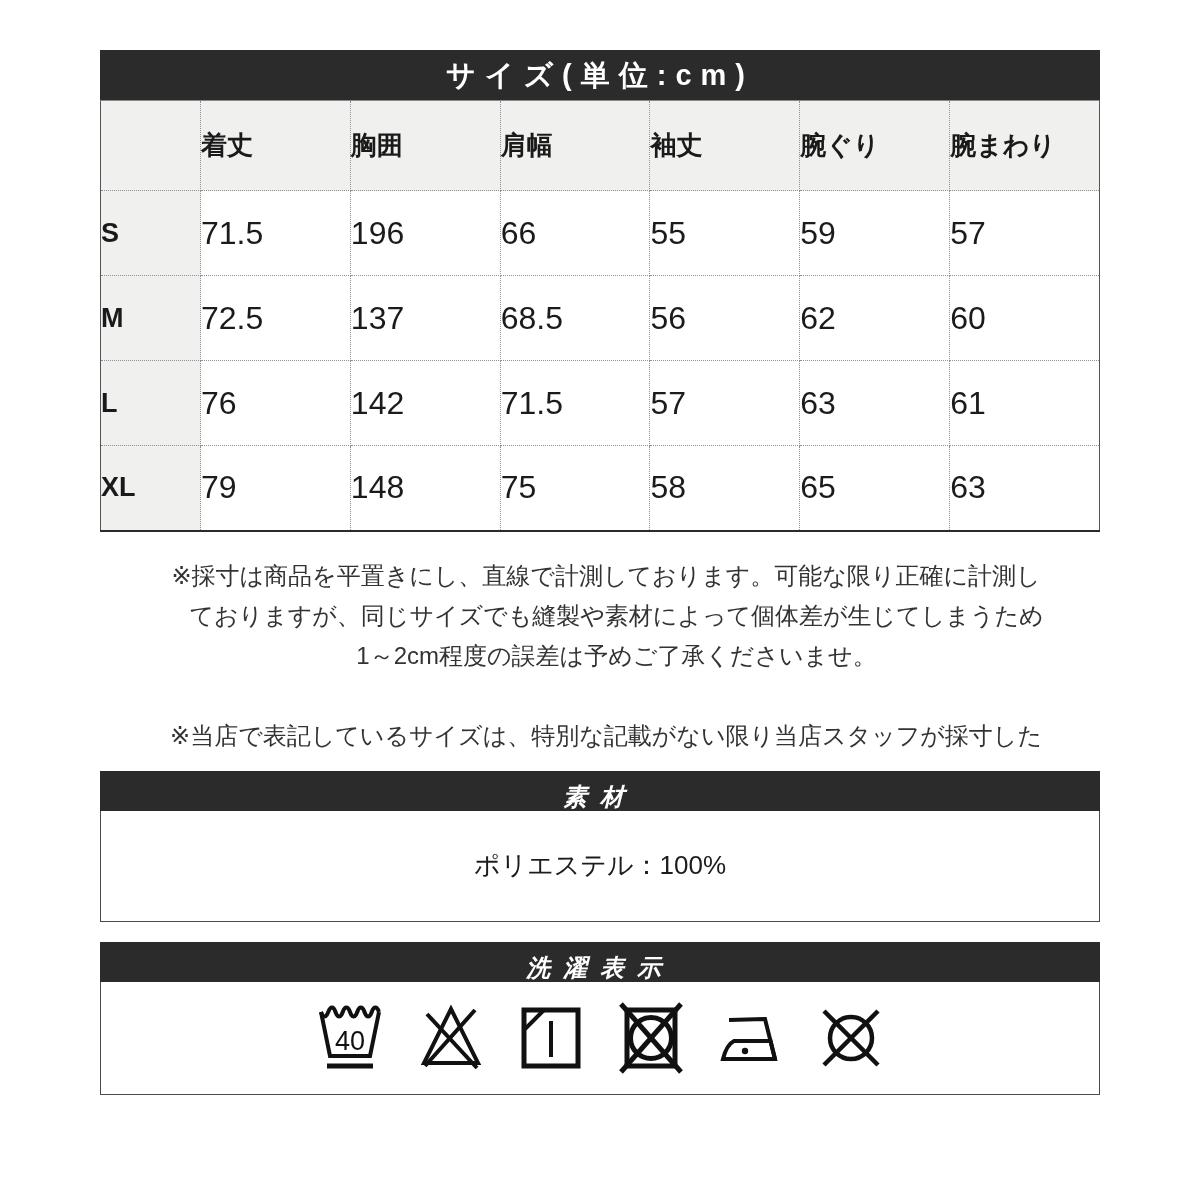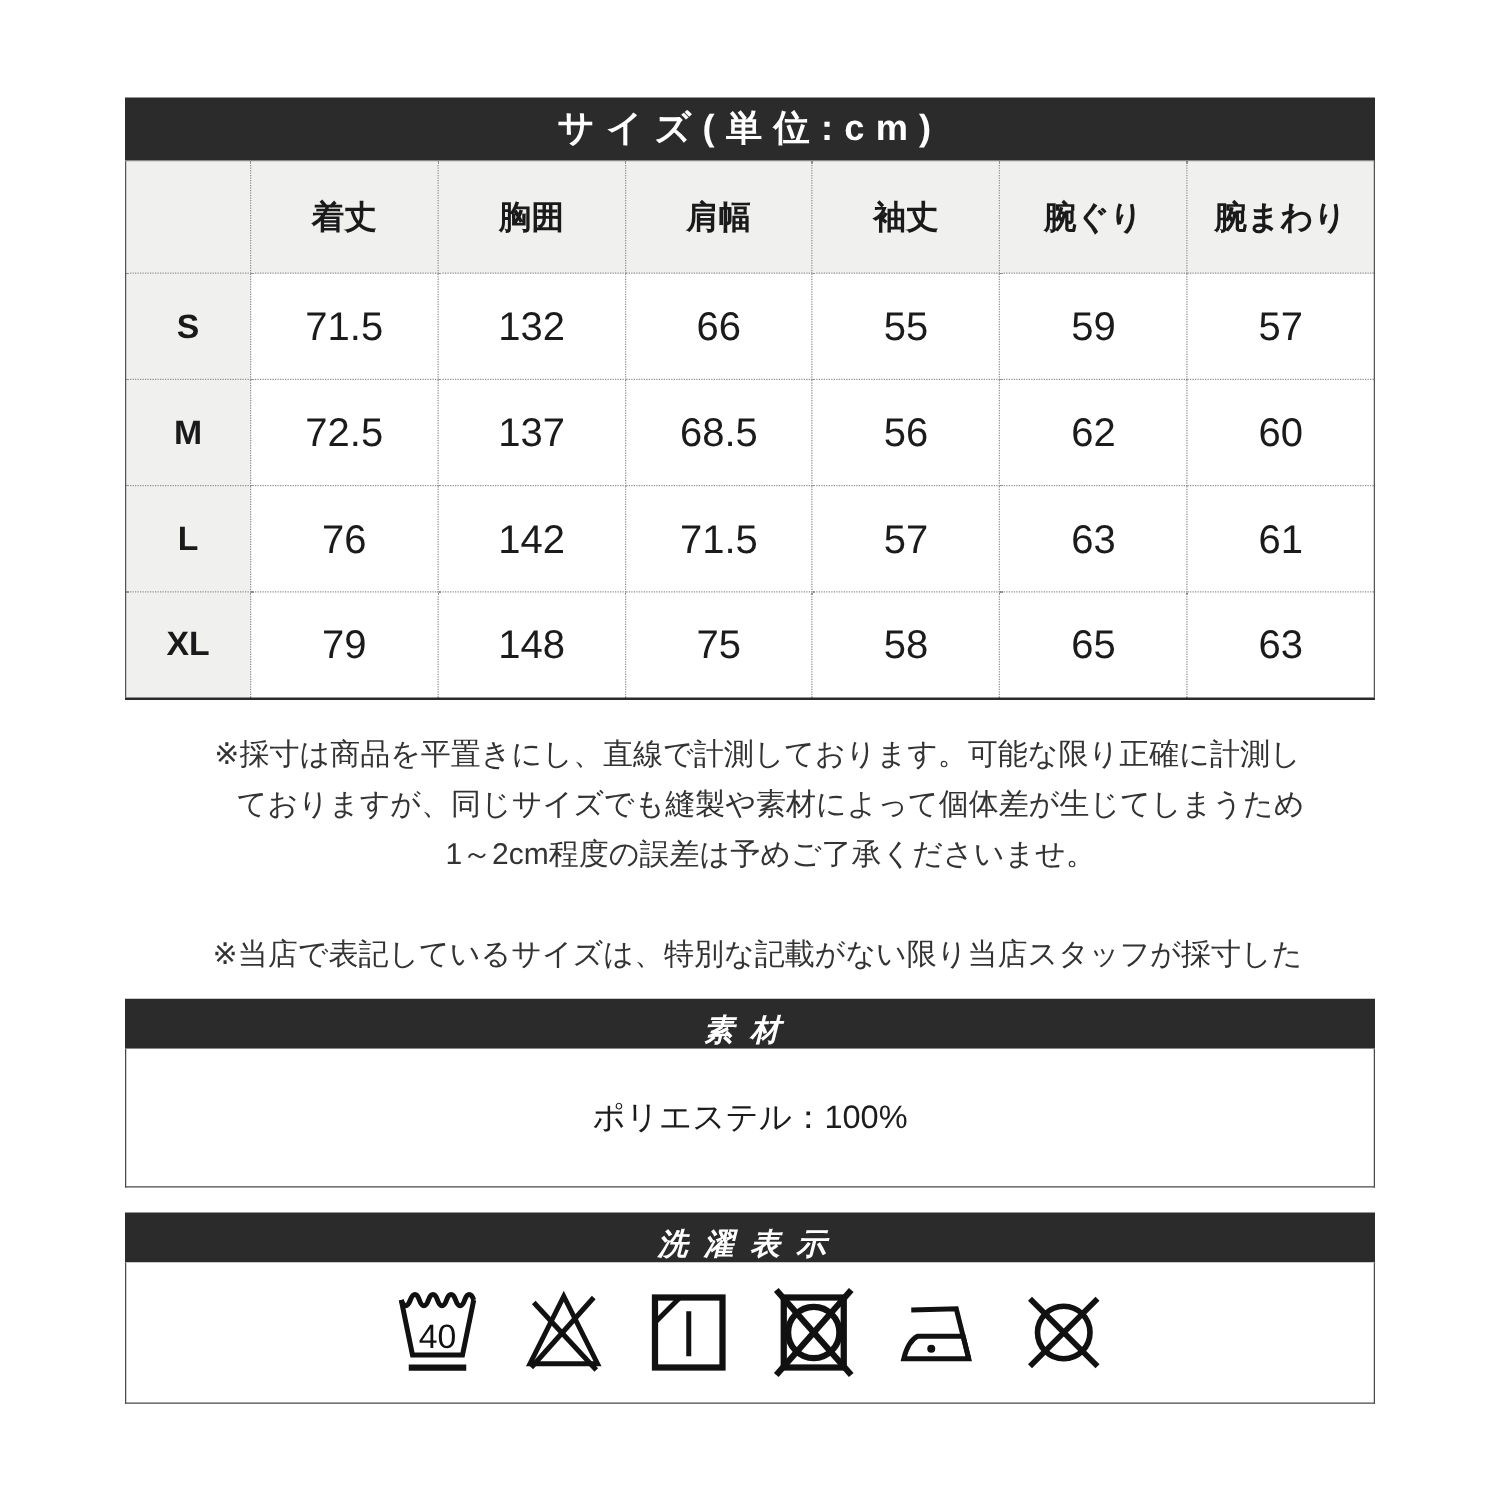--- a/index.html
+++ b/index.html
@@ -1,38 +1,38 @@
 <!DOCTYPE html>
 <html><head>
 <meta charset="utf-8">
 <style>
   html,body{margin:0;padding:0;}
   body{
     width:1200px;height:1200px;background:#ffffff;
     font-family:"Liberation Sans","DejaVu Sans",sans-serif;
     color:#222;
   }
-  .page{width:1000px;margin:0 auto;padding-top:78px;}
+  .page{width:1000px;margin:0 auto;padding-top:50px;}
 
   
   .bar{
     background:#2b2b2b;color:#ffffff;text-align:center;
     font-weight:bold;
   }
   .size-bar{height:50px;line-height:50px;font-size:29px;letter-spacing:9px;}
   .mini-bar{height:40px;line-height:52px;font-size:24px;letter-spacing:13px;font-style:italic;}
 
   
   table.size-table{
     width:100%;border-collapse:collapse;table-layout:fixed;
     border-left:1px solid #555;border-right:1px solid #555;
     border-bottom:2px solid #2b2b2b;border-top:1px solid #888;
   }
   .size-table th,.size-table td{
-    border:1px dotted #909090;text-align:center;vertical-align:middle;
+    border:1px dotted #909090;text-align:left;vertical-align:middle;
     padding:0;
   }
   .size-table thead th{
     height:89px;background:#f0f0ef;font-size:26px;font-weight:bold;color:#1a1a1a;
   }
   .size-table tbody tr{height:85px;}
   .size-table tbody th{
     background:#f0f0ef;font-size:27px;font-weight:bold;color:#1a1a1a;
   }
   .size-table tbody td{
@@ -86,21 +86,21 @@
           <th>肩幅</th>
           <th>袖丈</th>
           <th>腕ぐり</th>
           <th>腕まわり</th>
         </tr>
       </thead>
       <tbody>
         <tr>
           <th>S</th>
           <td>71.5</td>
-          <td>132</td>
+          <td>196</td>
           <td>66</td>
           <td>55</td>
           <td>59</td>
           <td>57</td>
         </tr>
         <tr>
           <th>M</th>
           <td>72.5</td>
           <td>137</td>
           <td>68.5</td>

